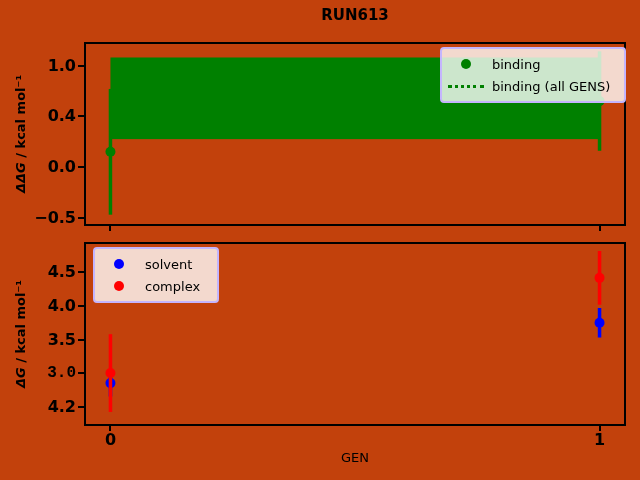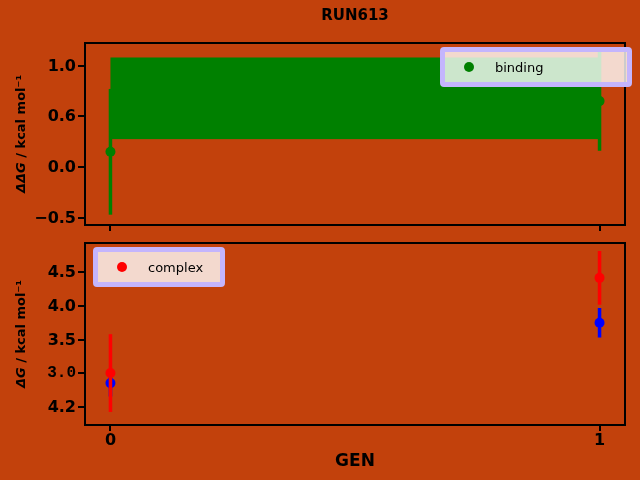--- a/index.html
+++ b/index.html
@@ -23,25 +23,25 @@
   .ticklabel{position:absolute;font-size:16px;font-weight:bold;line-height:16px;}
   .y-ticklabel{left:28px;width:48px;text-align:right;}
   .x-ticklabel{width:40px;text-align:center;}
   .ylabel{
     position:absolute;white-space:nowrap;font-size:13px;font-weight:bold;
     transform:translate(-50%,-50%) rotate(-90deg);
   }
   .ylabel .math{font-style:italic;}
   .xlabel{
     position:absolute;left:84px;top:450px;width:542px;text-align:center;
-    font-size:17px;font-weight:bold;
+    font-size:13px;font-weight:normal;
   }
   .legend{
     position:absolute;background:rgba(255,255,255,0.8);
-    border:5px solid #c4b5fd;border-radius:4px;padding:4px 6px 4px 4px;
+    border:2px solid #c4b5fd;border-radius:4px;padding:4px 6px 4px 4px;
   }
   .legend-top{left:440px;top:47px;width:172px;}
   .legend-bottom{left:93px;top:247px;width:112px;}
   .lrow{display:flex;align-items:center;height:22px;}
   .glyph{flex:0 0 40px;width:40px;display:flex;justify-content:center;align-items:center;}
   .dot{width:10px;height:10px;border-radius:50%;background:#000;}
   .dotted-line{width:36px;height:0;border-top:3px dotted #000;}
   .llabel{font-size:13px;margin-left:6px;white-space:nowrap;}
 </style>
 </head>
@@ -85,35 +85,47 @@
 
   <div class="xlabel">GEN</div>
 
   <div class="legend legend-top">
     <div class="lrow">
       <span class="glyph">
           <span class="dot" id="g-top-0" style="background: rgb(0, 128, 0);"></span>
         </span>
       <span class="llabel">binding</span>
     </div>
+    <div class="lrow">
+      <span class="glyph">
+          <span class="dotted-line" id="g-top-1" style="border-top-color: rgb(0, 128, 0);"></span>
+        </span>
+      <span class="llabel">binding (all GENS)</span>
+    </div>
   </div>
 
   <div class="legend legend-bottom">
+    <div class="lrow">
+      <span class="glyph">
+          <span class="dot" id="g-bot-0" style="background: rgb(0, 0, 255);"></span>
+        </span>
+      <span class="llabel">solvent</span>
+    </div>
     <div class="lrow">
       <span class="glyph">
           <span class="dot" id="g-bot-1" style="background: rgb(255, 0, 0);"></span>
         </span>
       <span class="llabel">complex</span>
     </div>
   </div>
 
 <div class="tick y-tick" style="top: 64.6px;"></div>
     <div class="ticklabel y-ticklabel" style="top: 57.6px;">1.0</div>
     <div class="tick y-tick" style="top: 115.304px;"></div>
-    <div class="ticklabel y-ticklabel" style="top: 108.304px;">0.6</div>
+    <div class="ticklabel y-ticklabel" style="top: 108.304px;">0.4</div>
     <div class="tick y-tick" style="top: 166.008px;"></div>
     <div class="ticklabel y-ticklabel" style="top: 159.008px;">0.0</div>
     <div class="tick y-tick" style="top: 216.713px;"></div>
     <div class="ticklabel y-ticklabel" style="top: 209.713px;">−0.5</div>
     <div class="tick x-tick" style="left: 109.455px; top: 226px;"></div>
     <div class="tick x-tick" style="left: 598.545px; top: 226px;"></div>
     <div class="tick y-tick" style="top: 271.492px;"></div>
     <div class="ticklabel y-ticklabel" style="top: 264.492px;">4.5</div>
     <div class="tick y-tick" style="top: 305.011px;"></div>
     <div class="ticklabel y-ticklabel" style="top: 298.011px;">4.0</div>

